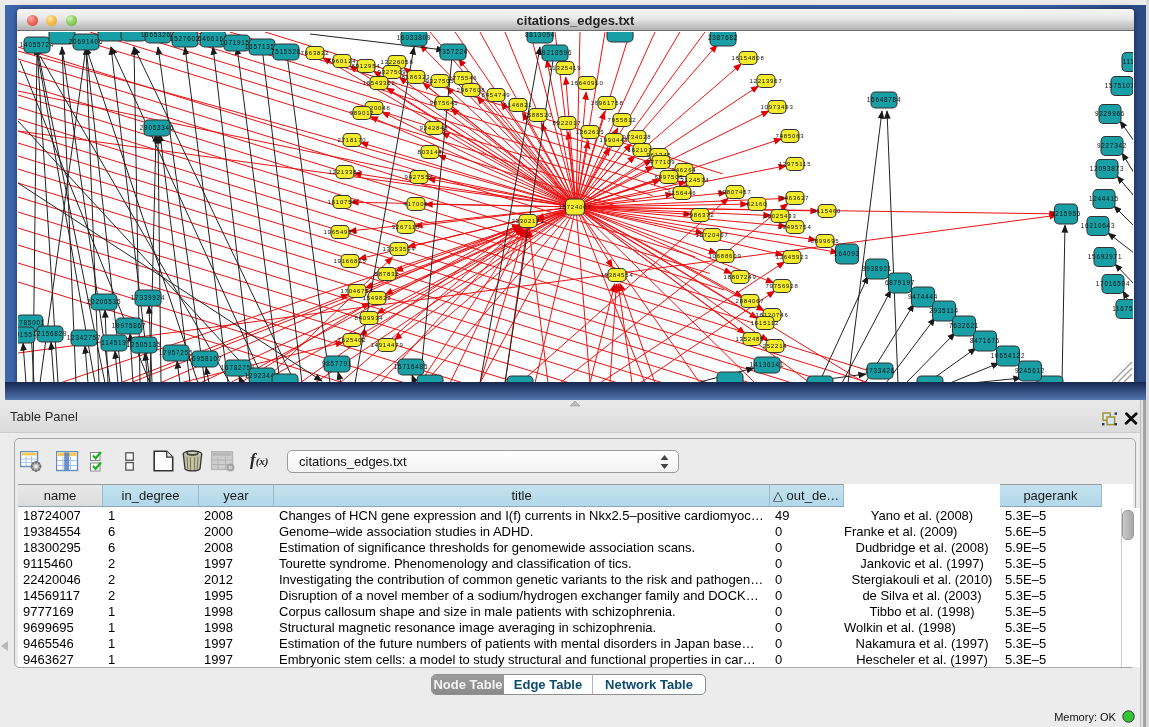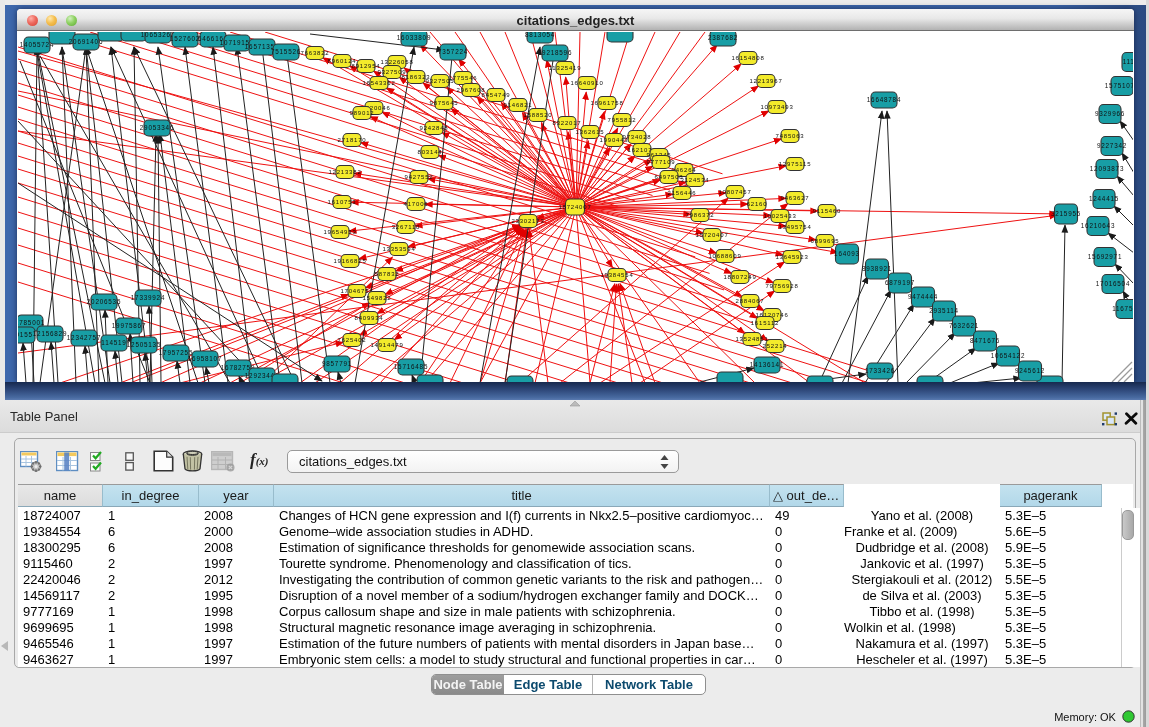--- a/index.html
+++ b/index.html
@@ -677,21 +677,21 @@
       <div class="row" style="left:186px;top:48px;width:70px">1997</div>
       <div class="row" style="left:261px;top:48px;width:490px">Tourette syndrome. Phenomenology and classification of tics.</div>
       <div class="row" style="left:757px;top:48px;width:68px">0</div>
       <div class="row" style="left:826px;top:48px;width:156px;text-align:center">Jankovic et al. (1997)</div>
       <div class="row" style="left:987px;top:48px;width:110px">5.3E–5</div>
       <div class="row" style="left:5px;top:64px;width:80px">22420046</div>
       <div class="row" style="left:90px;top:64px;width:90px">2</div>
       <div class="row" style="left:186px;top:64px;width:70px">2012</div>
       <div class="row" style="left:261px;top:64px;width:490px">Investigating the contribution of common genetic variants to the risk and pathogen…</div>
       <div class="row" style="left:757px;top:64px;width:68px">0</div>
-      <div class="row" style="left:826px;top:64px;width:156px;text-align:center">Stergiakouli et al. (2012)</div>
+      <div class="row" style="left:826px;top:64px;width:156px;text-align:center">Stergiakouli et al. (2010)</div>
       <div class="row" style="left:987px;top:64px;width:110px">5.5E–5</div>
       <div class="row" style="left:5px;top:80px;width:80px">14569117</div>
       <div class="row" style="left:90px;top:80px;width:90px">2</div>
       <div class="row" style="left:186px;top:80px;width:70px">1995</div>
       <div class="row" style="left:261px;top:80px;width:490px">Disruption of a novel member of a sodium/hydrogen exchanger family and DOCK…</div>
       <div class="row" style="left:757px;top:80px;width:68px">0</div>
       <div class="row" style="left:826px;top:80px;width:156px;text-align:center">de Silva et al. (2003)</div>
       <div class="row" style="left:987px;top:80px;width:110px">5.3E–5</div>
       <div class="row" style="left:5px;top:96px;width:80px">9777169</div>
       <div class="row" style="left:90px;top:96px;width:90px">1</div>

